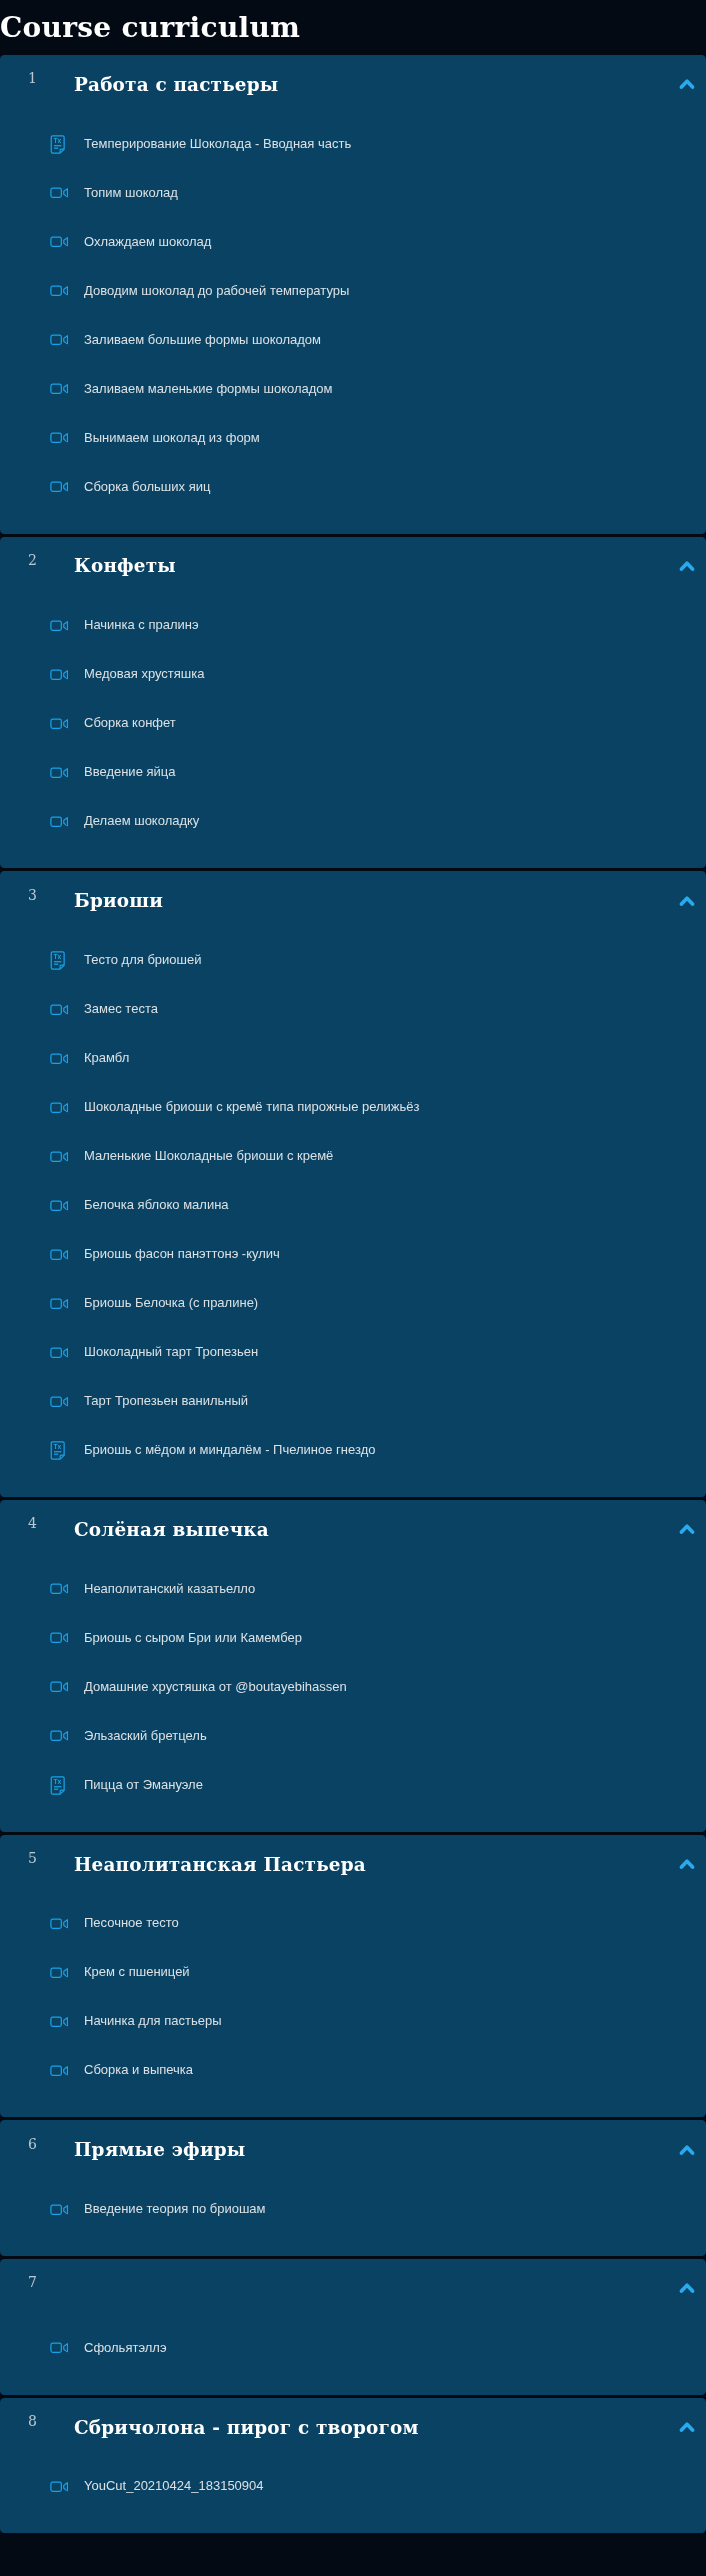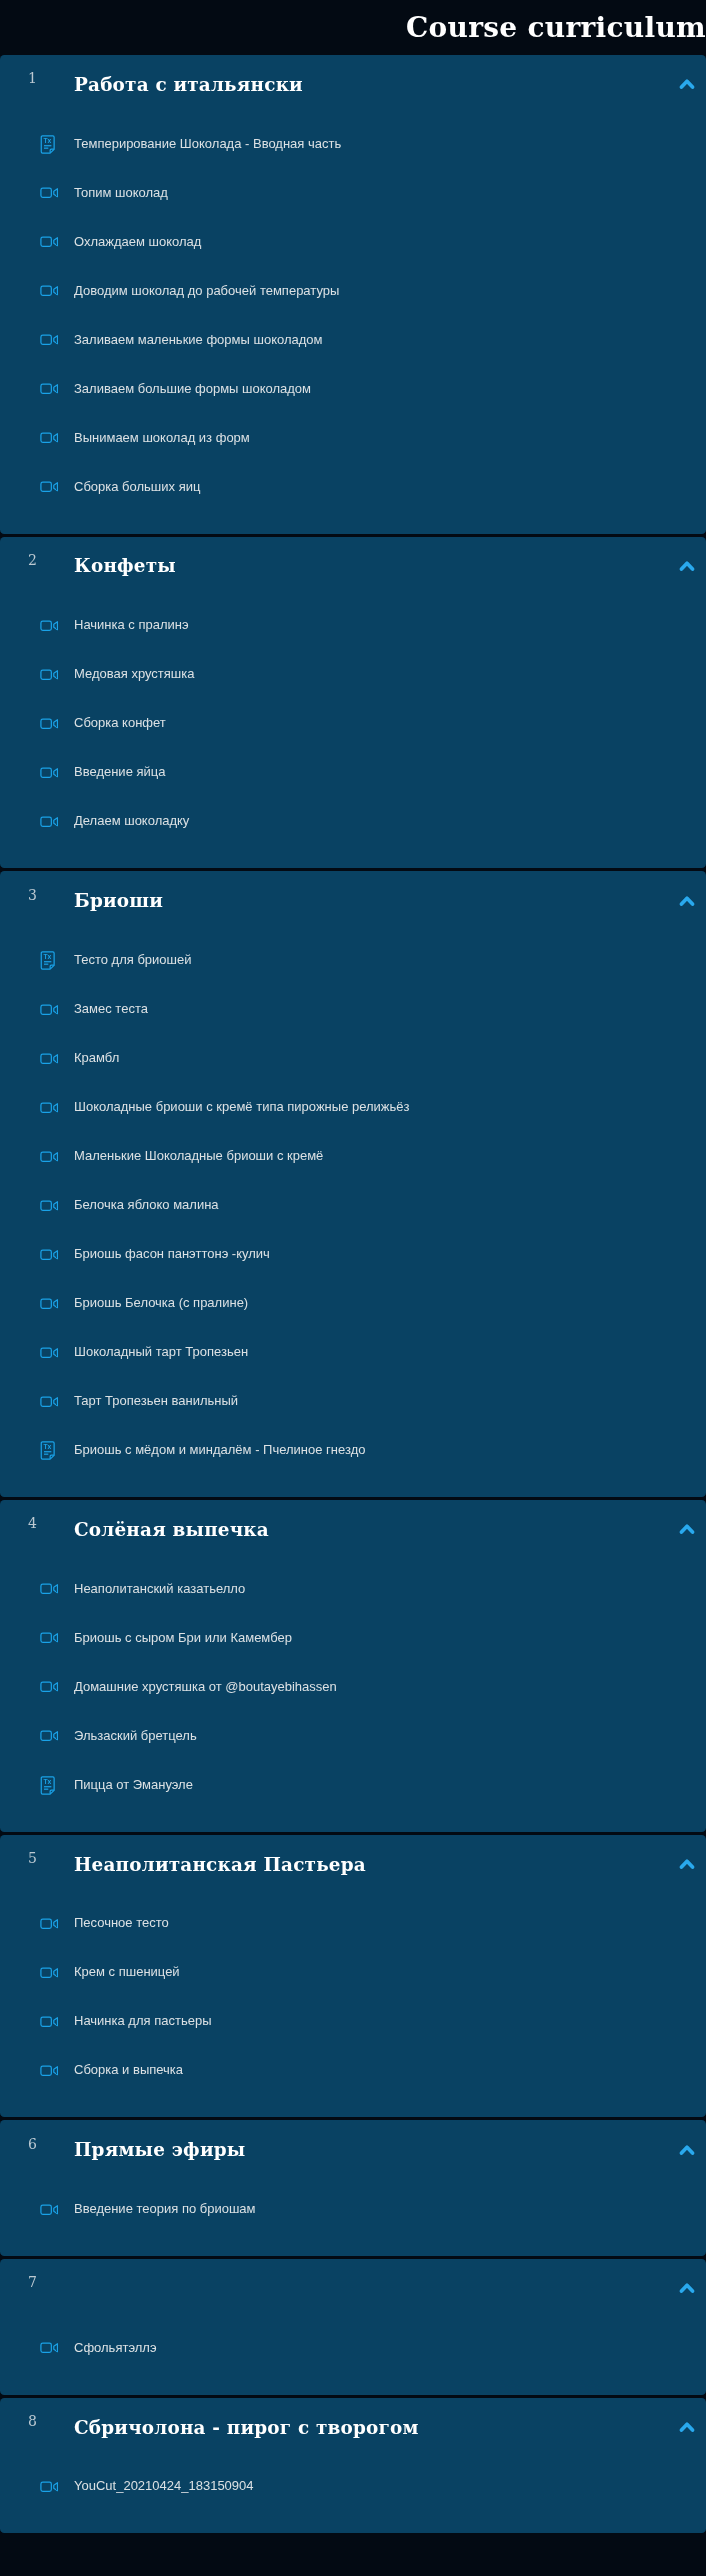--- a/index.html
+++ b/index.html
@@ -14,21 +14,21 @@
   *{box-sizing:border-box;}
   html,body{margin:0;padding:0;}
   body{
     width:706px;
     background:var(--bg);
     font-family:"Liberation Sans", sans-serif;
     -webkit-font-smoothing:antialiased;
   }
   .page-header{
     height:55px;
-    display:flex;align-items:center;justify-content:flex-end;
+    display:flex;align-items:center;justify-content:flex-start;
   }
   .page-title{
     margin:0;
     color:var(--title);
     font-family:"DejaVu Serif", serif;
     font-weight:700;
     font-size:28px;
     letter-spacing:0.3px;
   }
   .sections{
@@ -72,21 +72,21 @@
     width:16px;height:11px;
     display:flex;align-items:center;justify-content:center;
     color:var(--chev);
   }
   .lessons{
     list-style:none;margin:0;padding:0;
   }
   .lesson{
     height:49px;
     display:flex;align-items:center;
-    padding-left:40px;
+    padding-left:50px;
     cursor:pointer;
     text-align:center;
   }
   .licon{
     width:21px;
     flex:0 0 21px;
     display:flex;align-items:center;
     color:var(--accent);
   }
   .ltitle{
@@ -100,21 +100,21 @@
 <body>
 
 <header class="page-header">
   <h1 class="page-title">Course curriculum</h1>
 </header>
 
 <main class="sections" id="sections-root">
   <section class="section">
     <div class="sec-head">
       <span class="sec-num">1</span>
-      <h2 class="sec-title">Работа с итальянски</h2>
+      <h2 class="sec-title">Работа с пастьеры</h2>
       <span class="chev">
           <svg width="16" height="11" viewBox="0 0 26 18" fill="none" stroke="currentColor" stroke-width="6" stroke-linecap="round" stroke-linejoin="round">
             <path d="M4 14 L13 4.5 L22 14"></path>
           </svg>
         </span>
     </div>
     <ul class="lessons">
   <li class="lesson">
     <span class="licon">
             <svg width="15.4" height="19" viewBox="0 0 25 31" fill="none" stroke="currentColor" stroke-width="2" stroke-linejoin="round">
@@ -158,31 +158,31 @@
     <span class="ltitle">Доводим шоколад до рабочей температуры</span>
   </li>
 
   <li class="lesson">
     <span class="licon">
             <svg width="18.4" height="13.5" viewBox="0 0 30 22" fill="none" stroke="currentColor" stroke-width="2" stroke-linejoin="round">
               <rect x="1.5" y="3.5" width="17" height="15" rx="3"></rect>
               <path d="M22.5 8.5 L28.5 4.5 V17.5 L22.5 13.5 Z"></path>
             </svg>
           </span>
+    <span class="ltitle">Заливаем большие формы шоколадом</span>
+  </li>
+
+  <li class="lesson">
+    <span class="licon">
+            <svg width="18.4" height="13.5" viewBox="0 0 30 22" fill="none" stroke="currentColor" stroke-width="2" stroke-linejoin="round">
+              <rect x="1.5" y="3.5" width="17" height="15" rx="3"></rect>
+              <path d="M22.5 8.5 L28.5 4.5 V17.5 L22.5 13.5 Z"></path>
+            </svg>
+          </span>
     <span class="ltitle">Заливаем маленькие формы шоколадом</span>
-  </li>
-
-  <li class="lesson">
-    <span class="licon">
-            <svg width="18.4" height="13.5" viewBox="0 0 30 22" fill="none" stroke="currentColor" stroke-width="2" stroke-linejoin="round">
-              <rect x="1.5" y="3.5" width="17" height="15" rx="3"></rect>
-              <path d="M22.5 8.5 L28.5 4.5 V17.5 L22.5 13.5 Z"></path>
-            </svg>
-          </span>
-    <span class="ltitle">Заливаем большие формы шоколадом</span>
   </li>
 
   <li class="lesson">
     <span class="licon">
             <svg width="18.4" height="13.5" viewBox="0 0 30 22" fill="none" stroke="currentColor" stroke-width="2" stroke-linejoin="round">
               <rect x="1.5" y="3.5" width="17" height="15" rx="3"></rect>
               <path d="M22.5 8.5 L28.5 4.5 V17.5 L22.5 13.5 Z"></path>
             </svg>
           </span>
     <span class="ltitle">Вынимаем шоколад из форм</span>

